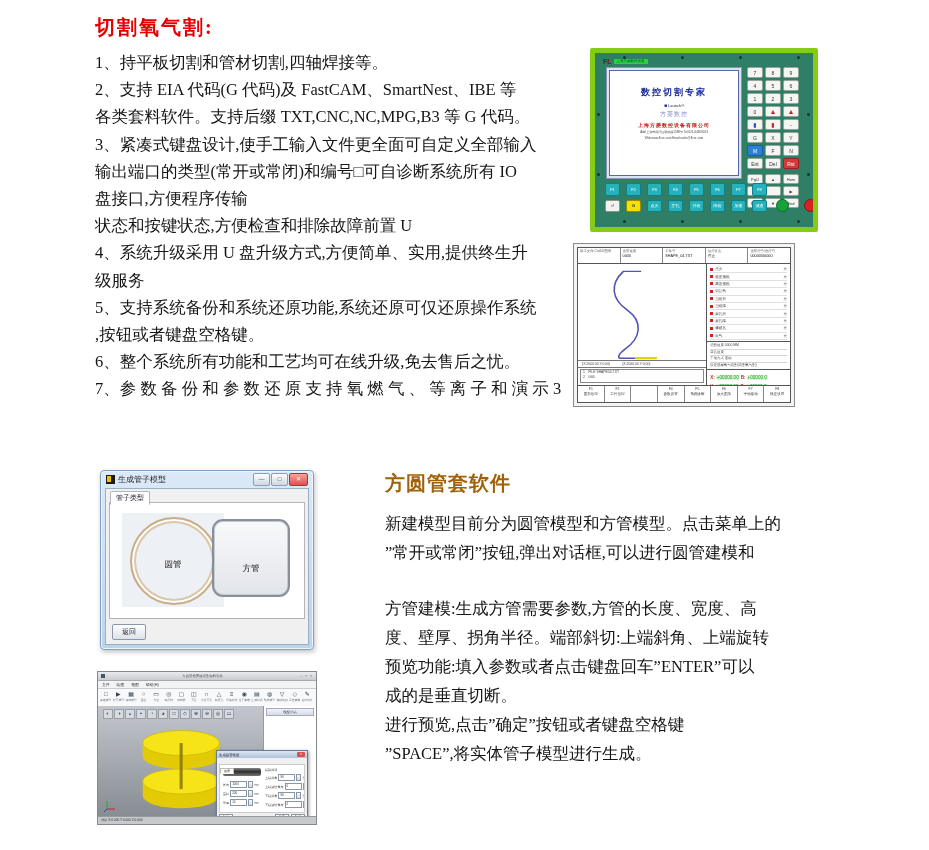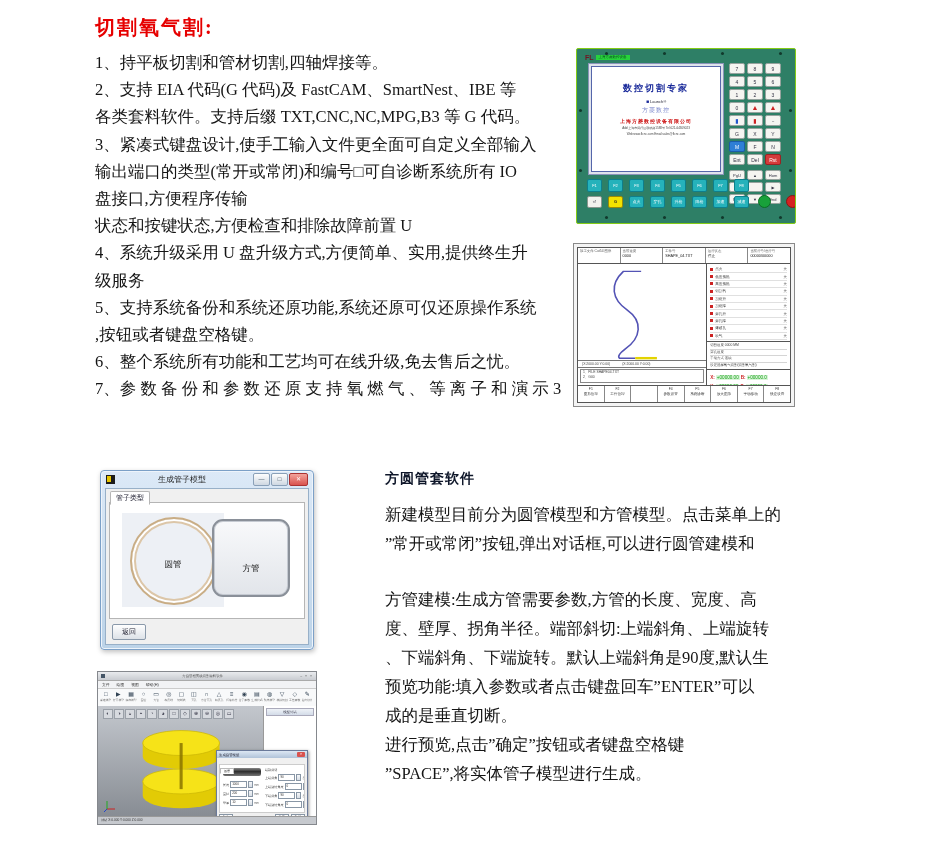--- a/index.html
+++ b/index.html
@@ -5,26 +5,26 @@
   html,body{margin:0;padding:0;background:#fff;}
   .page{position:relative;width:929px;height:850px;background:#fff;overflow:hidden;
         font-family:"Liberation Serif","DejaVu Serif",serif;color:#111;}
   figure{margin:0;}
   
   .features{position:absolute;left:95px;top:14px;width:478px;}
   .features h2{margin:0 0 8px 0;font-size:20px;color:#e60000;font-weight:bold;letter-spacing:2px;}
   .tline{font-size:16.5px;line-height:27.2px;white-space:nowrap;color:#151515;}
   
   .pipe-soft{position:absolute;left:385px;top:470px;width:490px;}
-  .pipe-soft h2{margin:0 0 12px 0;font-size:14px;color:#0f172a;font-weight:bold;letter-spacing:1px;}
+  .pipe-soft h2{margin:0 0 12px 0;font-size:20px;color:#a16207;font-weight:bold;letter-spacing:1px;}
   .pline{font-size:16.5px;line-height:29px;white-space:nowrap;color:#151515;}
   .pgap{height:27px;}
   
-  .panel{position:absolute;left:576px;top:48px;width:218px;height:174px;background:#2e7f66;
-         border:1px solid #84cc16;border-radius:2px;font-family:"Liberation Sans",sans-serif;overflow:hidden;}
+  .panel{position:absolute;left:590px;top:48px;width:218px;height:174px;background:#2e7f66;
+         border:5px solid #84cc16;border-radius:2px;font-family:"Liberation Sans",sans-serif;overflow:hidden;}
   .screw{position:absolute;width:3px;height:3px;border-radius:50%;background:#11392c;}
   .panel-logo{position:absolute;left:8px;top:5px;display:flex;align-items:center;gap:2px;}
   .panel-logo .fl{color:#701522;font-weight:bold;font-size:7px;line-height:7px;}
   .panel-logo .banner{background:#27d23c;color:#0a4d20;font-size:3.5px;line-height:5px;height:5px;padding:0 3px;white-space:nowrap;overflow:hidden;}
   .screen{position:absolute;left:14px;top:17px;width:128px;height:104px;background:#fff;
           border:1px solid #5566aa;box-shadow:0 0 0 2px #dfe3ec,0 0 0 3px #8a94b8;overflow:hidden;}
   .scr-title{margin-top:15px;text-align:center;color:#1a2a9a;font-weight:bold;font-size:9px;letter-spacing:2px;white-space:nowrap;}
   .scr-logo{text-align:center;font-size:4px;color:#223;margin-top:3px;}
   .scr-logo .mark{color:#1a2a9a;font-size:5px;}
   .scr-brand{text-align:center;color:#7a86cc;font-size:6px;margin-top:2px;letter-spacing:1px;}
@@ -85,21 +85,21 @@
   .cfk:last-child{border-right:none;}
   .cfk-k{font-size:3.4px;line-height:4.5px;color:#333;}
   .cfk-l{font-size:3.6px;line-height:5px;color:#333;white-space:nowrap;}
   
   .dlgwin{position:absolute;left:100px;top:470px;width:212px;height:178px;border:1px solid #7ca0c7;border-radius:4px;
           background:linear-gradient(#dce9f7,#bcd3e8);box-shadow:inset 0 0 0 1px #eef4fb,1px 2px 5px rgba(0,0,0,.25);
           font-family:"Liberation Sans",sans-serif;overflow:hidden;}
   .dlg-titlebar{height:17px;display:flex;align-items:center;padding:0 5px;gap:3px;}
   .dlg-icon{width:9px;height:9px;background:#1c1c1c;position:relative;flex:none;}
   .dlg-icon:before{content:"";position:absolute;left:1px;top:1px;width:4px;height:6px;background:#e8c500;}
-  .dlg-title-text{font-size:8px;color:#222;white-space:nowrap;margin-left:40px;}
+  .dlg-title-text{font-size:8px;color:#222;white-space:nowrap;}
   .dlg-btns{margin-left:auto;display:flex;gap:1px;}
   .wb{width:15px;height:11px;border:1px solid #8aa0b8;border-radius:2px;background:linear-gradient(#fdfdfd,#cfd8e2);
       font-size:6px;line-height:10px;text-align:center;color:#345;}
   .wb.close{background:linear-gradient(#f2a39b,#d9534f);color:#fff;width:17px;border-color:#a33;}
   .dlg-body{position:absolute;left:4px;right:4px;top:17px;bottom:4px;background:#f0f0f0;border:1px solid #98b0c8;overflow:hidden;}
   .dlg-tab{position:absolute;left:4px;top:2px;font-size:7px;background:#fff;border:1px solid #b5b5b5;border-bottom:1px solid #fff;
            padding:1px 5px;border-radius:2px 2px 0 0;color:#223;z-index:2;}
   .dlg-tabpanel{position:absolute;left:3px;right:3px;top:13px;bottom:25px;background:#fff;border:1px solid #b5b5b5;}
   .tile1{position:absolute;left:12px;top:10px;width:102px;height:94px;background:#edf0f5;}
   .ring{position:absolute;left:8px;top:4px;width:84px;height:84px;border:2px solid #c9ad85;border-radius:50%;
@@ -629,21 +629,20 @@
   <section class="pipe-soft">
     <h2>方圆管套软件</h2>
     <div>
         <div class="pline">新建模型目前分为圆管模型和方管模型。点击菜单上的</div>
         <div class="pline">”常开或常闭”按钮,弹出对话框,可以进行圆管建模和</div>
       </div>
     <div class="pgap"></div>
     <div>
         <div class="pline">方管建模:生成方管需要参数,方管的长度、宽度、高</div>
         <div class="pline">度、壁厚、拐角半径。端部斜切:上端斜角、上端旋转</div>
-        <div class="pline">、下端斜角、下端旋转。默认上端斜角是90度,默认生</div>
         <div class="pline">预览功能:填入参数或者点击键盘回车”ENTER”可以</div>
         <div class="pline">成的是垂直切断。</div>
         <div class="pline">进行预览,点击”确定”按钮或者键盘空格键</div>
         <div class="pline">”SPACE”,将实体管子模型进行生成。</div>
       </div>
   </section>
 
 </div>
 
 </body></html>

